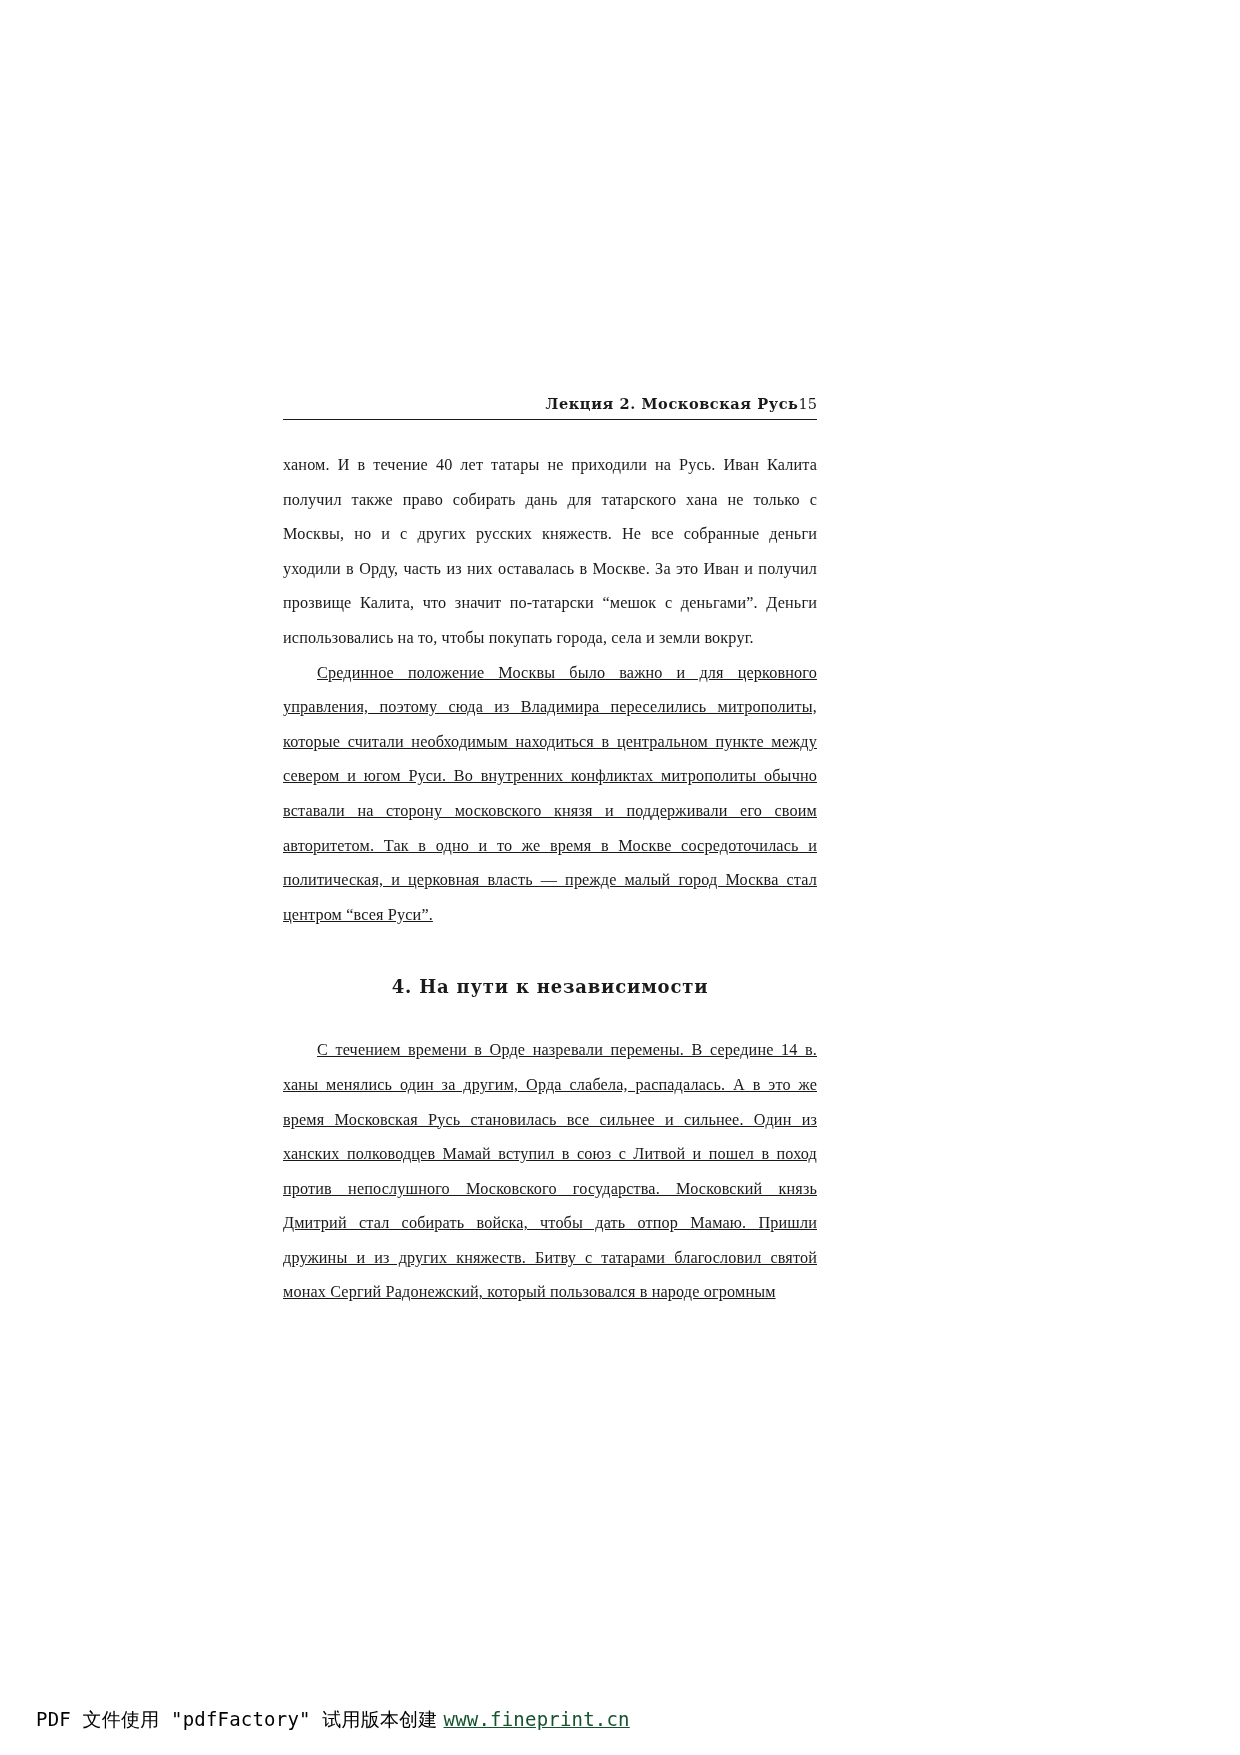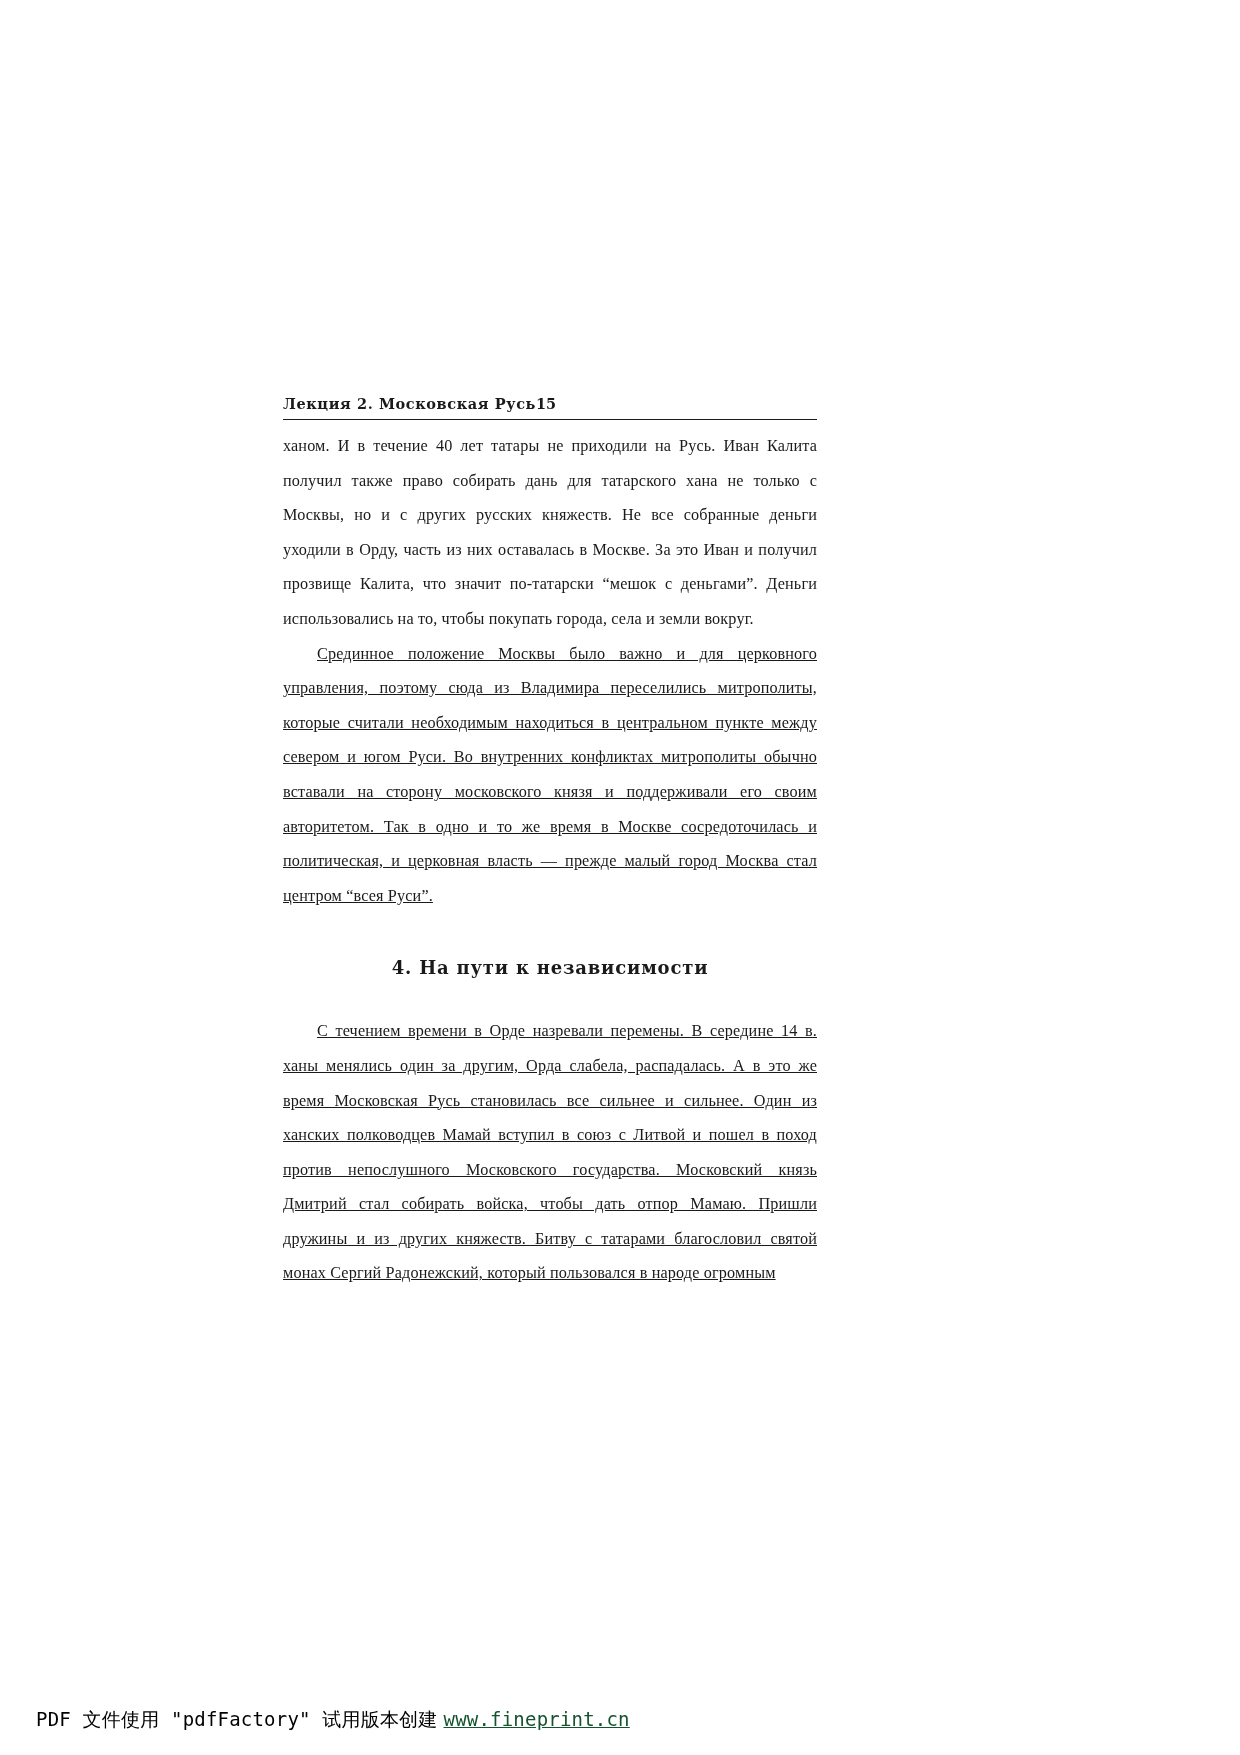--- a/index.html
+++ b/index.html
@@ -27,41 +27,41 @@
   .content {
     position: absolute;
     left: 283px;
     top: 395px;
     width: 534px;
   }
 
   .header {
     display: flex;
     align-items: baseline;
-    justify-content: flex-start;
+    justify-content: flex-end;
     border-bottom: 1.6px solid #1a1a1a;
     padding-bottom: 7px;
   }
 
   .header-title {
     font-family: "DejaVu Serif", serif;
     font-size: 14.5px;
     font-weight: bold;
     letter-spacing: 0.6px;
     white-space: nowrap;
   }
 
   .header-page {
     font-family: "DejaVu Serif", serif;
     font-size: 14.5px;
-    font-weight: bold;
+    font-weight: normal;
   }
 
   .body-text {
-    margin-top: 9px;
+    margin-top: 28px;
   }
 
   p.para {
     margin: 0;
     font-size: 16.2px;
     line-height: 34.6px;
     text-align: justify;
     text-justify: inter-word;
     letter-spacing: 0.15px;
   }

